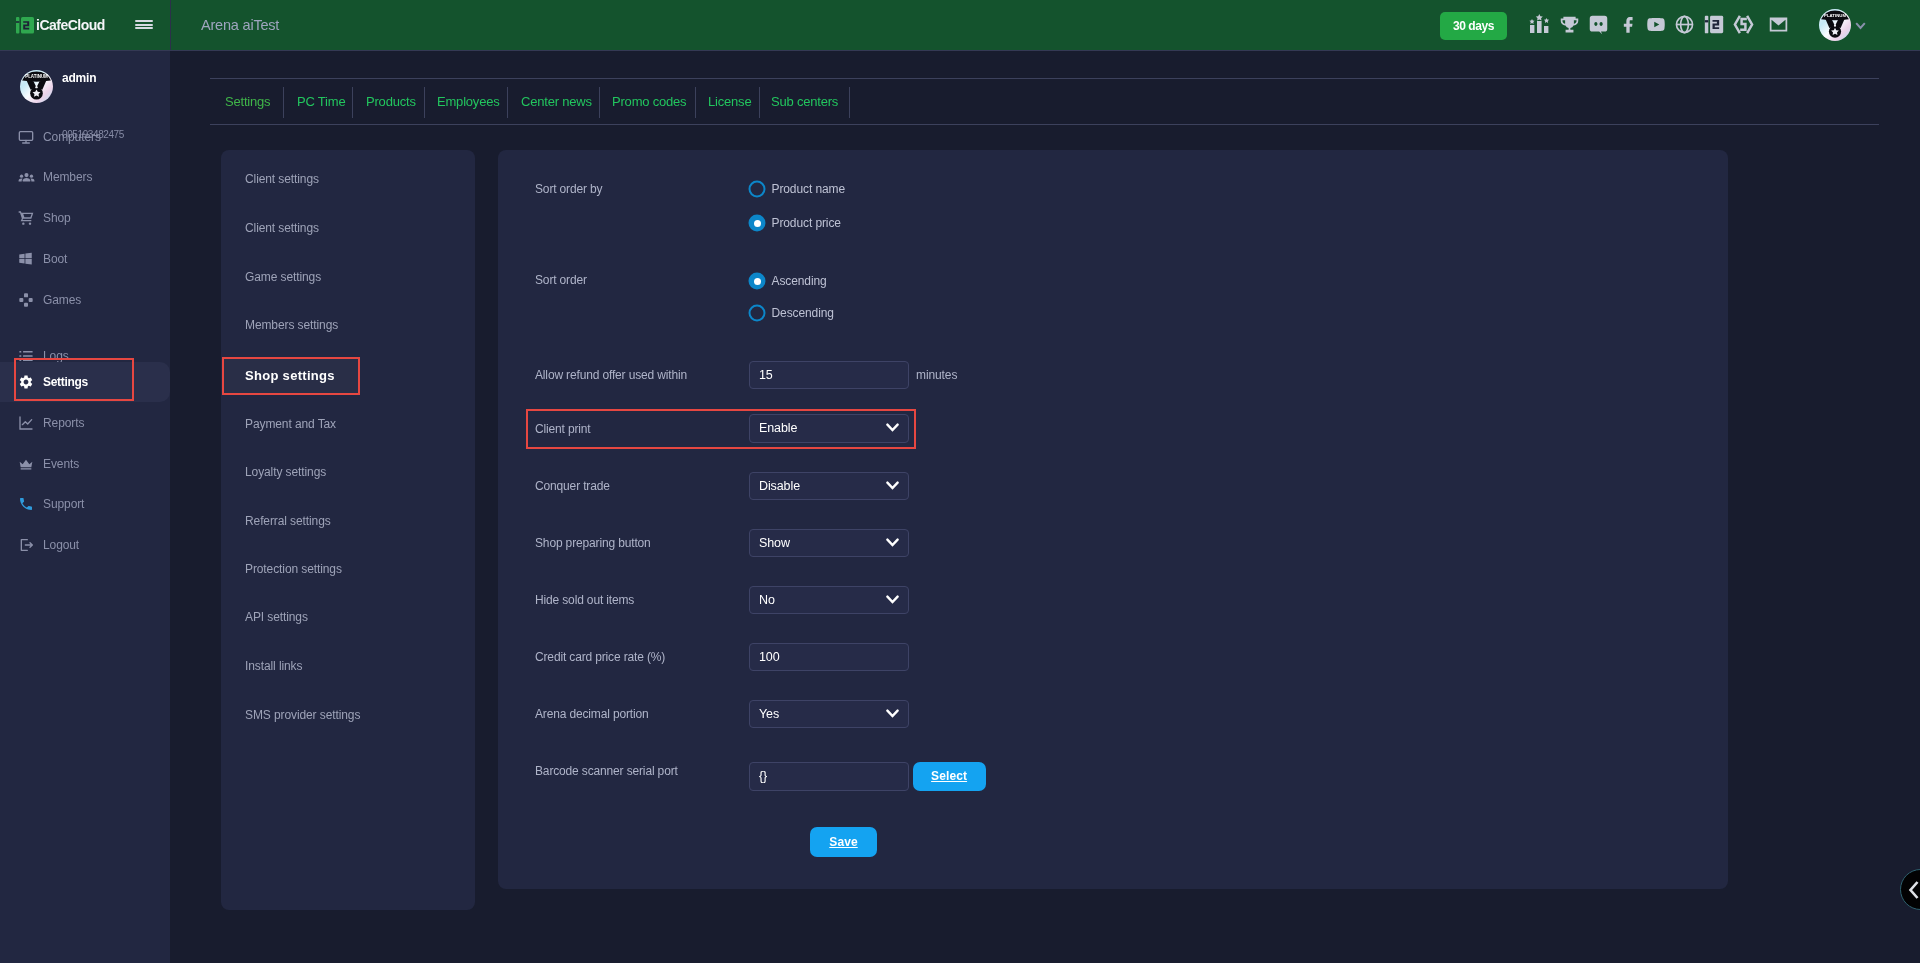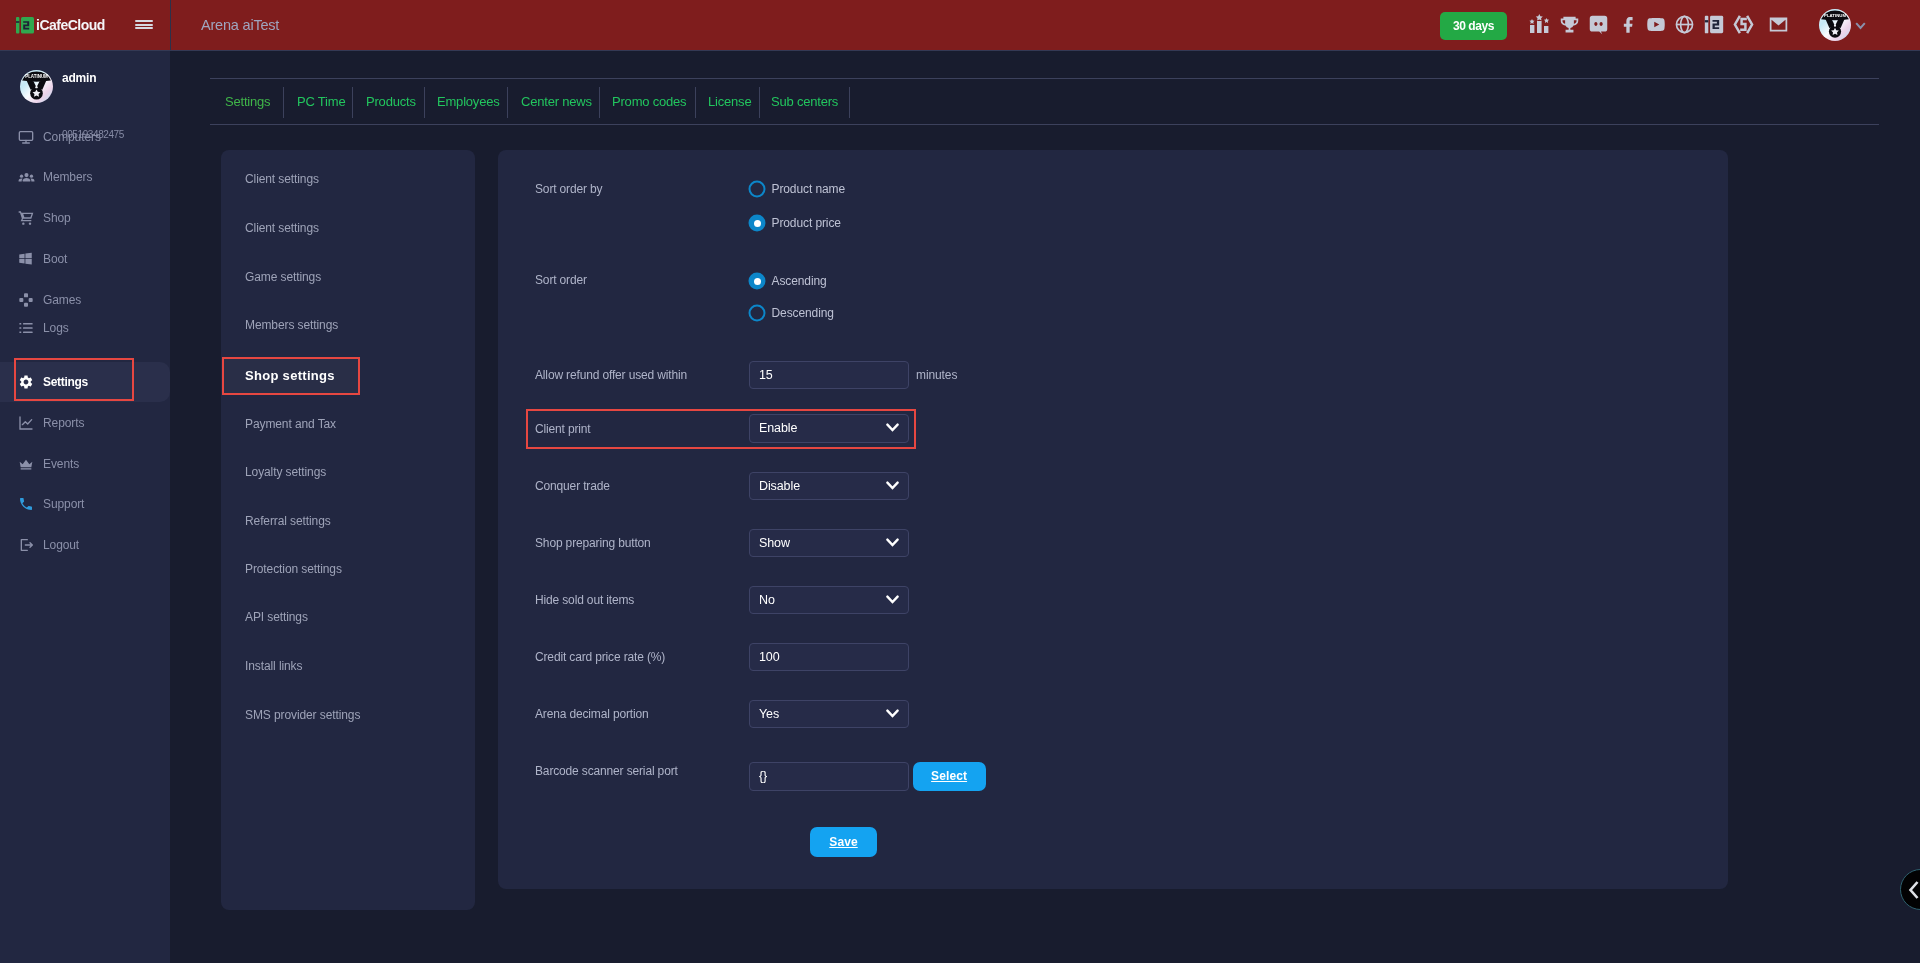--- a/index.html
+++ b/index.html
@@ -6,21 +6,21 @@
   html,body { width:1920px; height:963px; }
   body {
     background:#181C2E;
     font-family:"Liberation Sans", sans-serif;
     position:relative;
     overflow:hidden;
     color:#fff;
   }
 
   
-  .topbar { position:absolute; left:0; top:0; width:1920px; height:51px; background:#7f1d1d; border-bottom:1px solid #343954; }
+  .topbar { position:absolute; left:0; top:0; width:1920px; height:51px; background:#14532d; border-bottom:1px solid #343954; }
   .topbar .vdiv { position:absolute; left:170px; top:0; width:1px; height:50px; background:#2C314A; }
   .logo-mark { position:absolute; left:16px; top:16px; }
   .logo-text { position:absolute; left:36px; top:17px; font-size:14px; font-weight:bold; color:#F4F5F8; letter-spacing:-0.5px; }
   .burger { position:absolute; left:135px; top:20px; width:18px; }
   .burger div { height:2px; background:#D6D9E2; margin-bottom:1.7px; border-radius:1px; }
   .pagetitle { position:absolute; left:201px; top:17px; font-size:14.5px; color:#9FA5BF; letter-spacing:-0.2px; }
 
   .days-btn { position:absolute; left:1440px; top:12px; width:67px; height:28px; background:#23A945; border-radius:5px; color:#fff; font-size:12px; font-weight:bold; text-align:center; line-height:28px; letter-spacing:-0.4px; }
   .tb-ic { position:absolute; top:14px; }
   .tb-avatar { position:absolute; left:1819px; top:9px; }
@@ -198,21 +198,21 @@
       </div>
       <div class="sb-item" style="top:228.7px">
     <span class="ic"><svg viewBox="0 0 24 24" width="16" height="16" fill="#8B90A9">
             <rect x="9" y="2" width="6" height="6" rx="1.4"></rect>
             <rect x="9" y="16" width="6" height="6" rx="1.4"></rect>
             <rect x="2" y="9" width="6" height="6" rx="1.4"></rect>
             <rect x="16" y="9" width="6" height="6" rx="1.4"></rect>
           </svg></span>
         <span class="tx">Games</span>
       </div>
-      <div class="sb-item" style="top:257px">
+      <div class="sb-item" style="top:285px">
     <span class="ic"><svg viewBox="0 0 24 24" width="16" height="16" fill="#8B90A9">
             <rect x="2" y="4.5" width="3" height="2.4" rx="0.6"></rect>
             <rect x="7.5" y="4.5" width="14.5" height="2.4" rx="0.8"></rect>
             <rect x="2" y="10.8" width="3" height="2.4" rx="0.6"></rect>
             <rect x="7.5" y="10.8" width="14.5" height="2.4" rx="0.8"></rect>
             <rect x="2" y="17.1" width="3" height="2.4" rx="0.6"></rect>
             <rect x="7.5" y="17.1" width="14.5" height="2.4" rx="0.8"></rect>
           </svg></span>
         <span class="tx">Logs</span>
       </div>

